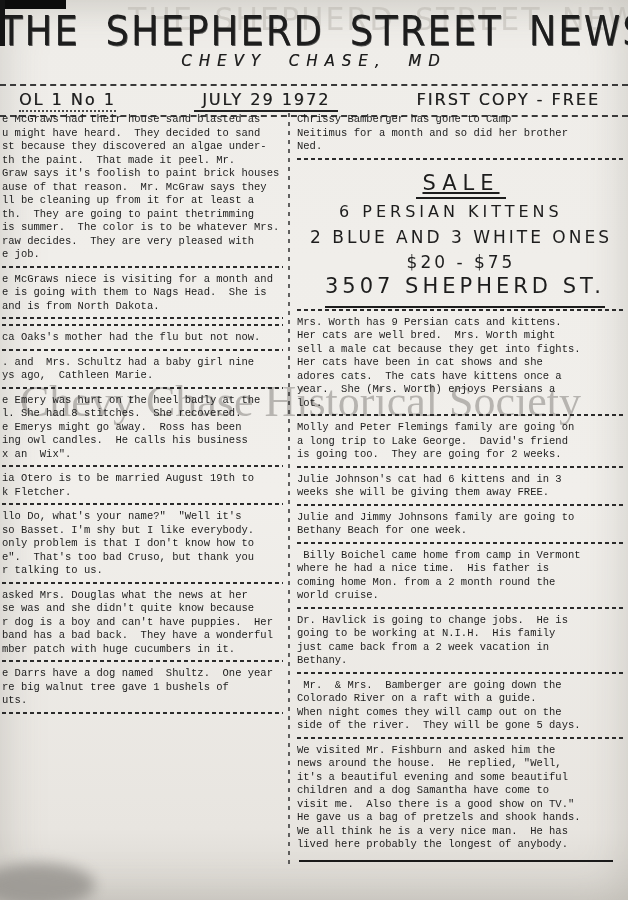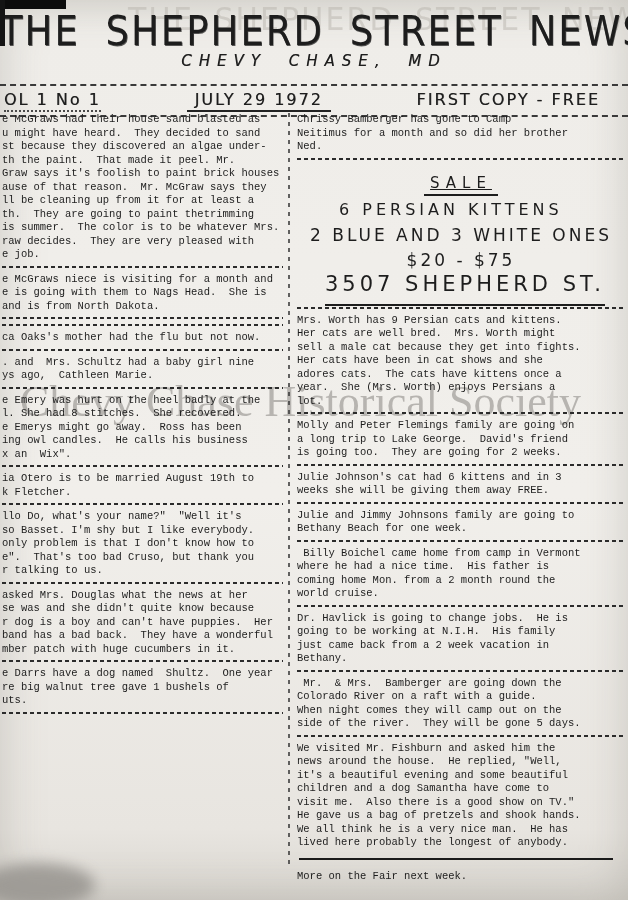--- a/index.html
+++ b/index.html
@@ -22,39 +22,39 @@
   .header { position:absolute; top:0; left:0; right:0; z-index:2; }
   .title { position:absolute; top:10px; left:0; width:100%; text-align:center; font-size:37px;
            letter-spacing:2px; word-spacing:12px; transform:scaleY(1.08); white-space:nowrap;
            text-shadow:0.6px 0.6px 0 rgba(20,20,20,.7); }
   .subtitle { position:absolute; top:52px; left:0; width:100%; text-align:center; font-size:15px;
               letter-spacing:7px; word-spacing:10px; text-shadow:0.4px 0.4px 0 rgba(20,20,20,.6);font-style:italic; }
   .vol-line { position:absolute; top:84px; left:0; right:0; display:flex; justify-content:space-between;
               align-items:baseline; padding:4px 28px 3px 4px; border-top:2px dashed #3a3a3a;
               border-bottom:2px dashed #3a3a3a; font-size:16px; letter-spacing:2px;
               text-shadow:0.4px 0.4px 0 rgba(20,20,20,.55); }
-  .vol  { border-bottom:2px dotted #4a4a4a; padding-bottom:1px; }
+  .vol  { border-bottom:2px dotted #4a4a4a; padding-bottom:1px;margin-left:15px; }
   .date { border-bottom:2px solid #222; padding:0 8px 1px; }
   
   .watermark { position:absolute; top:376px; left:20px; z-index:1; font-family:"Liberation Serif",serif;
                font-size:44px; color:var(--watermark); opacity:.5; white-space:nowrap; transform:scaleY(1.03); }
   
   .col { position:absolute; top:113px; z-index:2; font-family:"Liberation Mono",monospace;
          font-size:10.5px; line-height:13.5px; color:var(--ink); }
   .left  { left:2px; width:283px; }
   .right { left:297px; width:328px; }
   .story { white-space:pre-wrap; }
   .sep { height:2px; margin:4px 2px 5px 0;
          background:repeating-linear-gradient(90deg,#2b2b2b 0 4px,transparent 4px 7px); }
   .divider { position:absolute; left:288px; top:113px; height:752px; width:2px; z-index:2; opacity:.8;
              background:repeating-linear-gradient(180deg,#3c3c3c 0 4px,transparent 4px 9px); }
   
   .ad { padding:5px 0 3px; }
   .ad-title-row { text-align:center; line-height:26px; }
-  .ad-title { font-size:15px; letter-spacing:6px; border-bottom:2px solid var(--ink);
+  .ad-title { font-size:21px; letter-spacing:6px; border-bottom:2px solid var(--ink);
               text-decoration:underline; padding:0 6px 2px; }
   .ad-l1 { font-size:16px; letter-spacing:4px; line-height:24px; margin-left:42px; }
   .ad-l2 { font-size:17px; letter-spacing:3px; line-height:26px; margin-left:13px; }
   .ad-l3 { font-size:17px; letter-spacing:3px; line-height:24px; text-align:center; }
   .ad-l4row { line-height:24px; margin-left:28px; }
   .ad-l4 { font-size:21px; letter-spacing:4px; border-bottom:2px solid var(--ink); padding-bottom:8px; }
   
   .solid-rule { height:2px; background:#1a1a1a; margin:8px 12px 10px 2px; }
 </style>
 </head>
@@ -186,17 +186,16 @@
         <div class="story">We visited Mr. Fishburn and asked him the
 news around the house.  He replied, "Well,
 it's a beautiful evening and some beautiful
 children and a dog Samantha have come to
 visit me.  Also there is a good show on TV."
 He gave us a bag of pretzels and shook hands.
 We all think he is a very nice man.  He has
 lived here probably the longest of anybody.</div>
       </div>
     <div class="solid-rule"></div>
-    <div class="story">More on the Fair next week.</div>
   </div>
 
   <div class="blob"></div>
 </div>
 
 </body></html>

